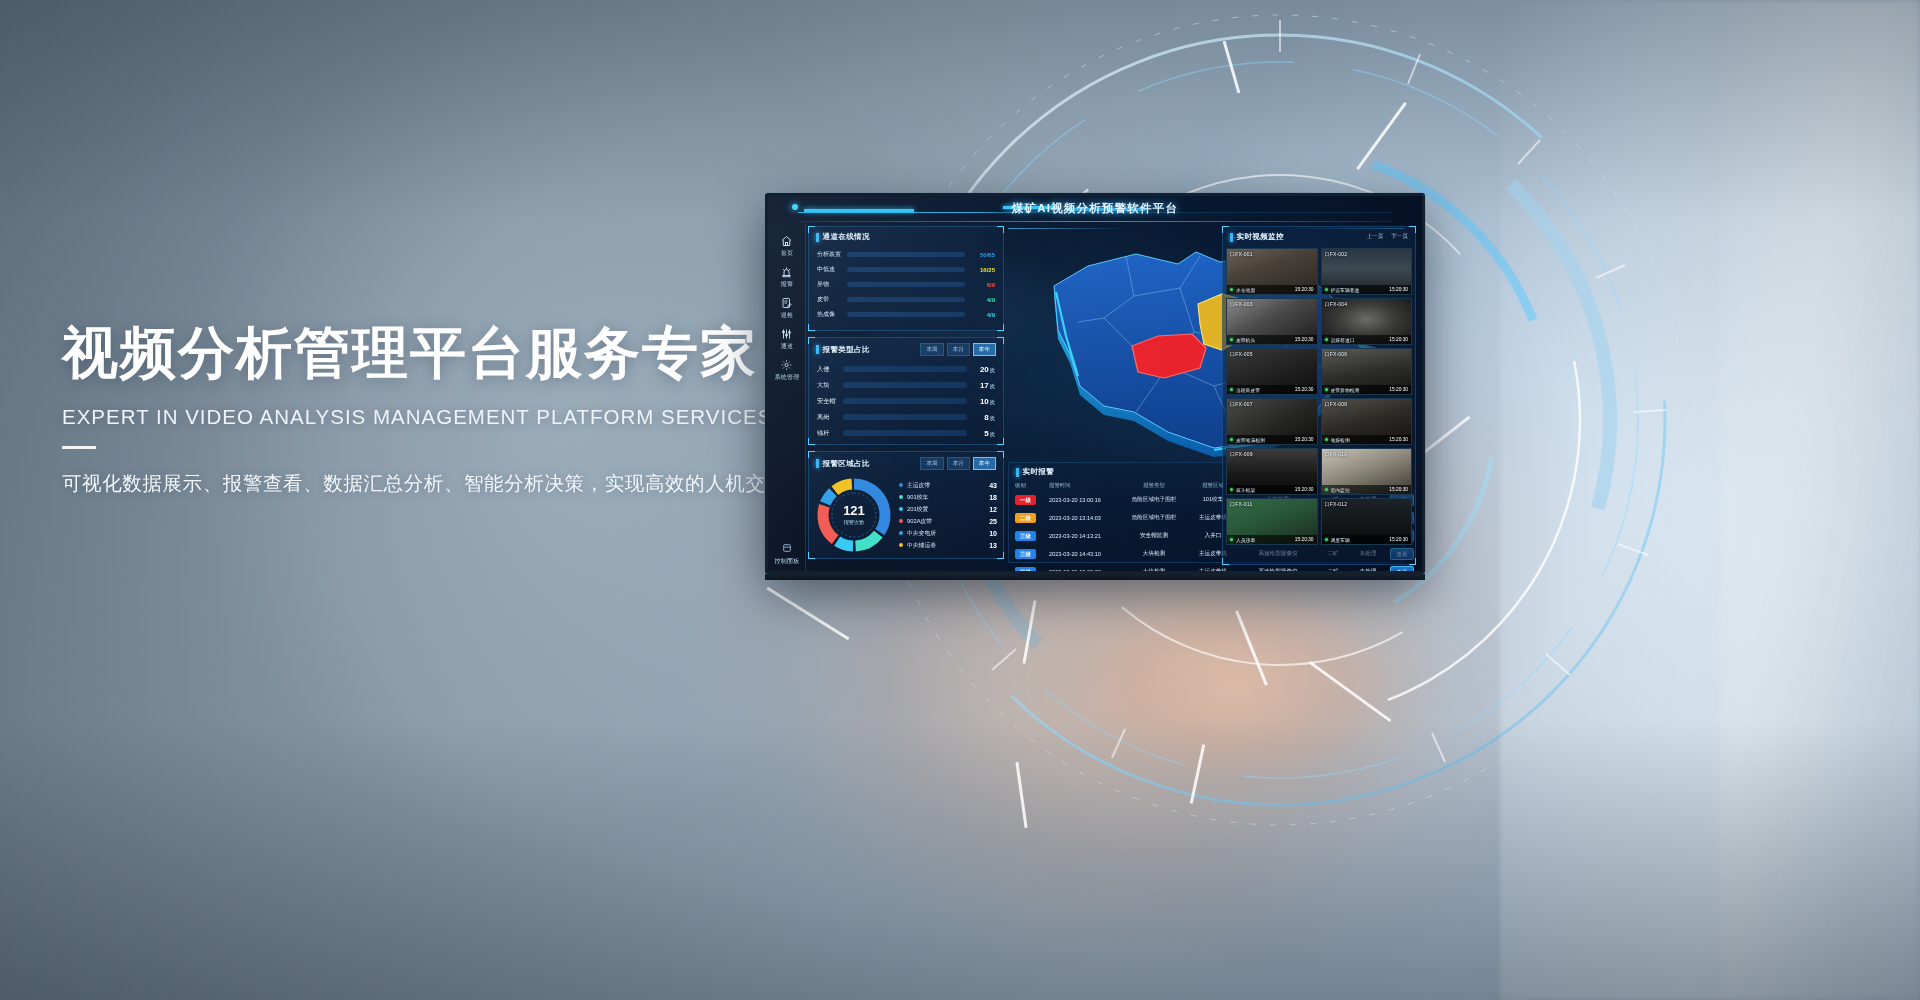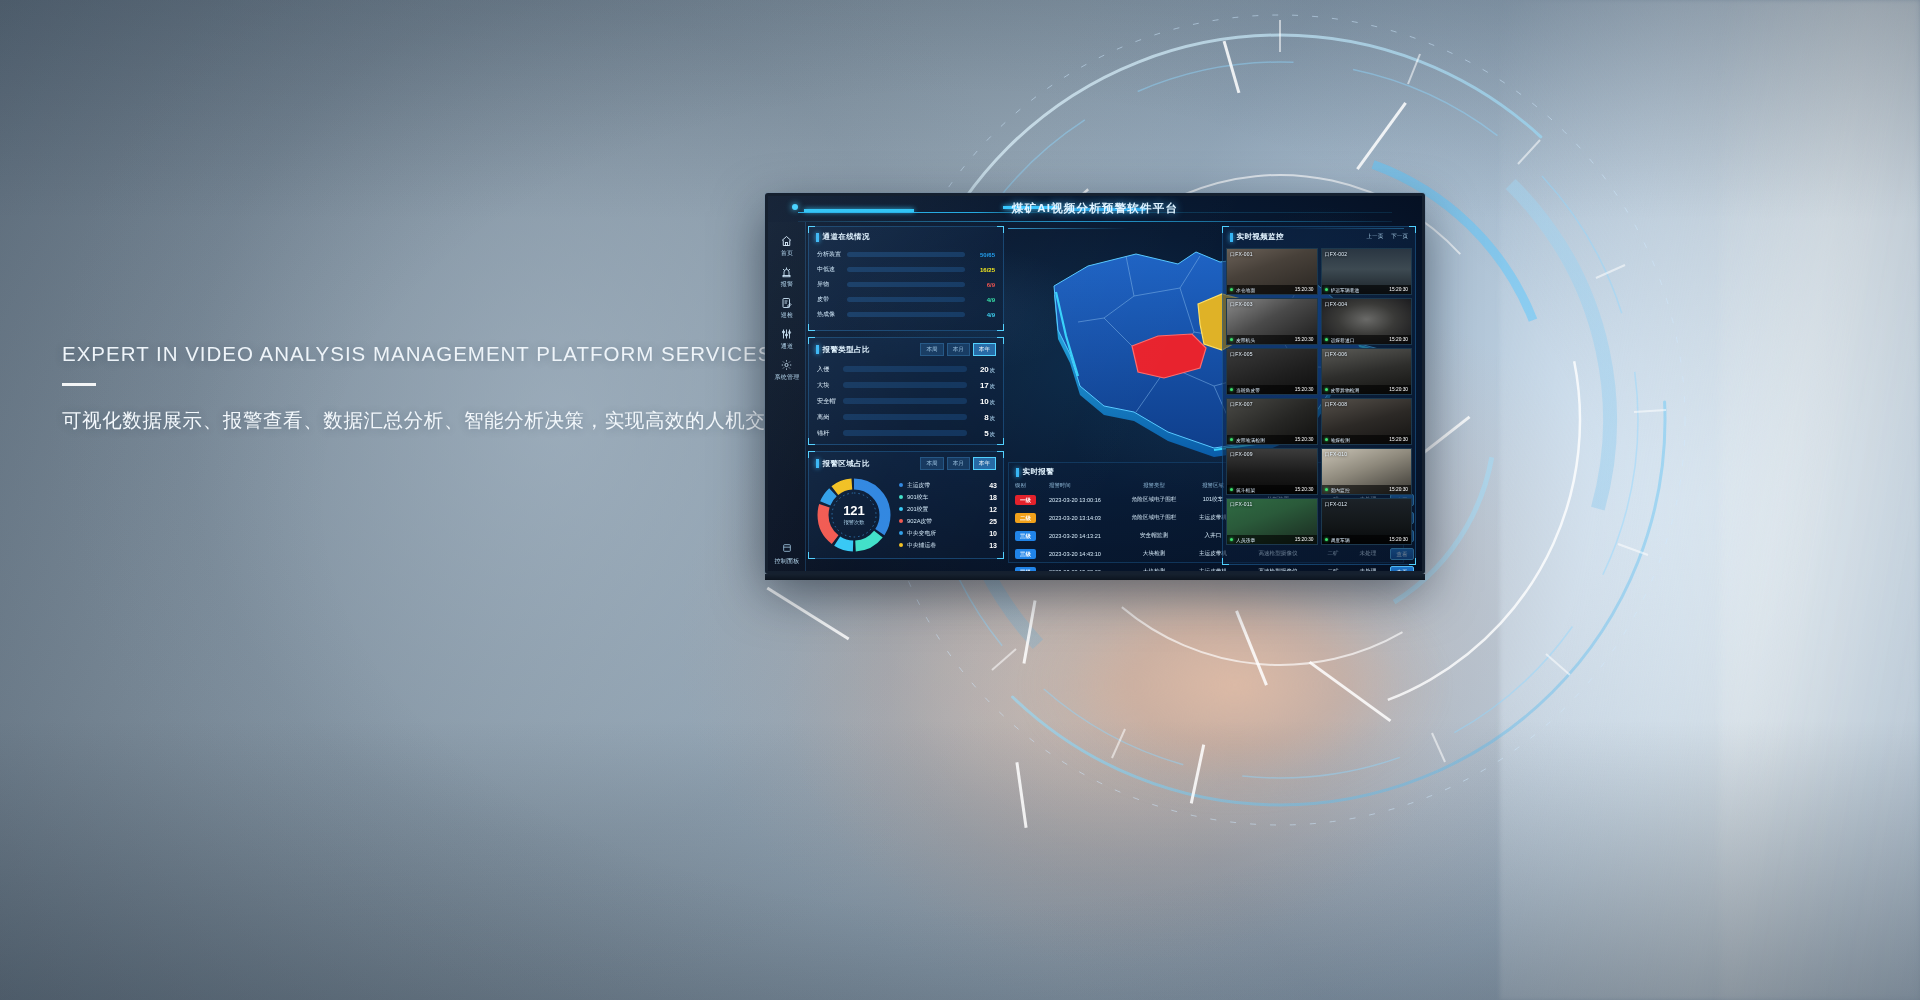--- a/index.html
+++ b/index.html
@@ -297,20 +297,21 @@
 <div class="beam" style="left:1028px;top:600px;width:3px;height:64px;transform:rotate(10deg);"></div>
 <div class="beam" style="left:1250px;top:608px;width:3px;height:80px;transform:rotate(-22deg);"></div>
 <div class="beam" style="left:1300px;top:690px;width:100px;height:3px;transform:rotate(36deg);"></div>
 <div class="beam" style="left:1398px;top:440px;width:80px;height:3px;transform:rotate(-38deg);"></div>
 <div class="beam" style="left:1380px;top:95px;width:3px;height:82px;transform:rotate(36deg);"></div>
 <div class="beam" style="left:1020px;top:762px;width:3px;height:66px;transform:rotate(-8deg);"></div>
 <div class="beam" style="left:1196px;top:744px;width:3px;height:60px;transform:rotate(12deg);"></div>
 <div class="beam" style="left:1230px;top:40px;width:3px;height:54px;transform:rotate(-16deg);"></div>
 
 <div id="headline-block">
+  <div id="headline">视频分析管理平台服务专家</div>
   <div id="subheadline">EXPERT IN VIDEO ANALYSIS MANAGEMENT PLATFORM SERVICES</div>
   <div id="rule"></div>
   <div id="description">可视化数据展示、报警查看、数据汇总分析、智能分析决策，实现高效的人机交互</div>
 </div>
 
 <div id="monitor">
   <div id="screen">
 
     <div class="scr-header">
       <div class="hdr-line"></div>

